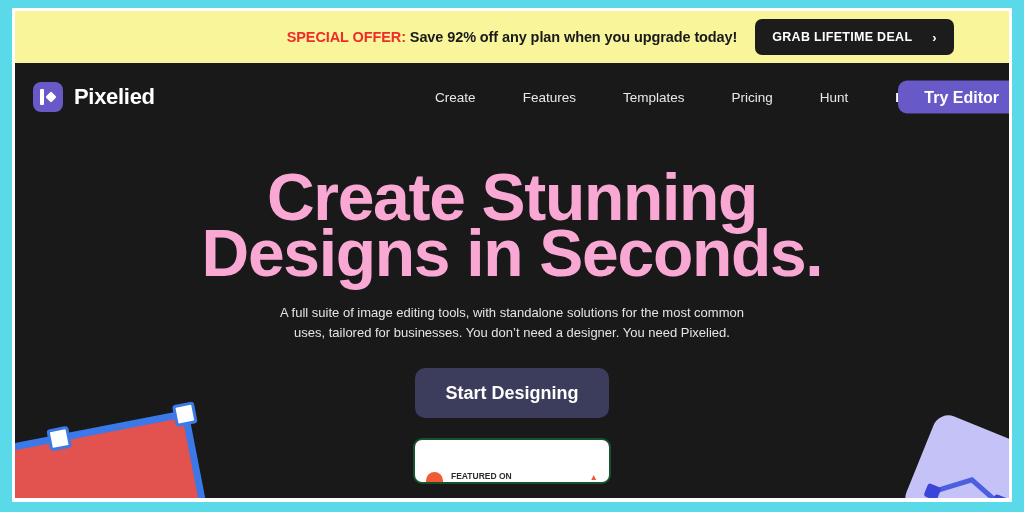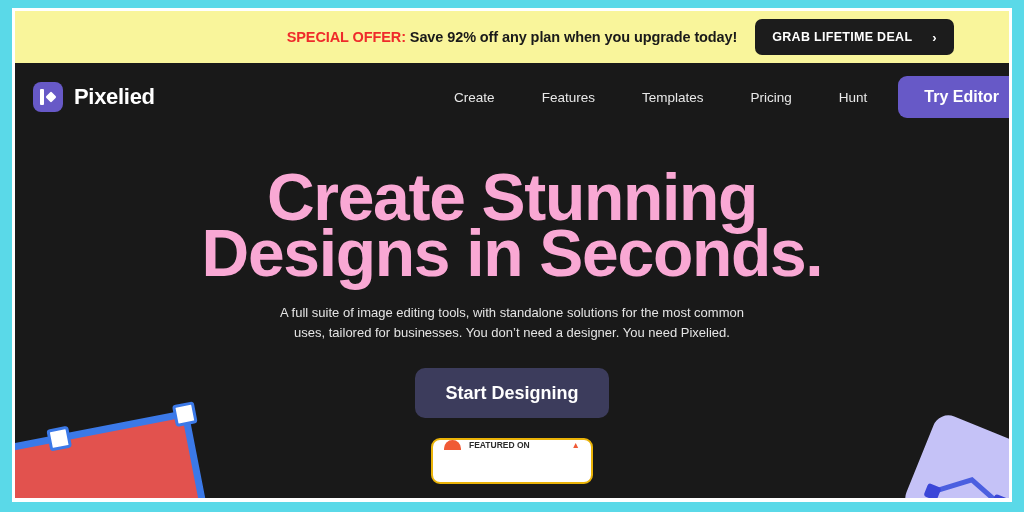--- a/index.html
+++ b/index.html
@@ -101,41 +101,41 @@
     color:#ffffff;
     font-size:22px;
     font-weight:700;
     letter-spacing:-0.3px;
   }
   .nav {
     margin-left:auto;
     display:flex;
     align-items:center;
     gap:47px;
-    padding-right:38px;
+    padding-right:57px;
   }
   .nav-link {
     color:#e8e8e8;
     font-size:13.5px;
     font-weight:400;
     text-decoration:none;
     white-space:nowrap;
     cursor:pointer;
   }
   .nav-link.bold { font-weight:700; color:#ffffff; }
   .try-btn {
     position:absolute;
     right:-16px;
     top:50%;
     transform:translateY(-50%);
     background:#6759c7;
     color:#ffffff;
     border:none;
     border-radius:9px;
-    height:42px;
+    height:33px;
     padding:0 26px;
     font-family:"Liberation Sans", sans-serif;
     font-size:16px;
     font-weight:700;
     white-space:nowrap;
     cursor:pointer;
   }
 
   
   .hero {
@@ -178,26 +178,26 @@
 
   
   .badges {
     margin-top:20px;
     display:flex;
     justify-content:center;
     gap:18px;
   }
   .badge {
     background:#ffffff;
-    border:2px solid #eab308;
+    border:2px solid #14532d;
     border-radius:9px;
-    width:162px;
+    width:198px;
     height:46px;
     display:flex;
-    align-items:flex-start;
+    align-items:flex-end;
     gap:8px;
     padding:0 11px;
     text-align:left;
   }
   .badge-icon {
     width:17px; height:10px;
     background:#f05a36;
     border-radius:9px 9px 0 0;
     flex:none;
   }

